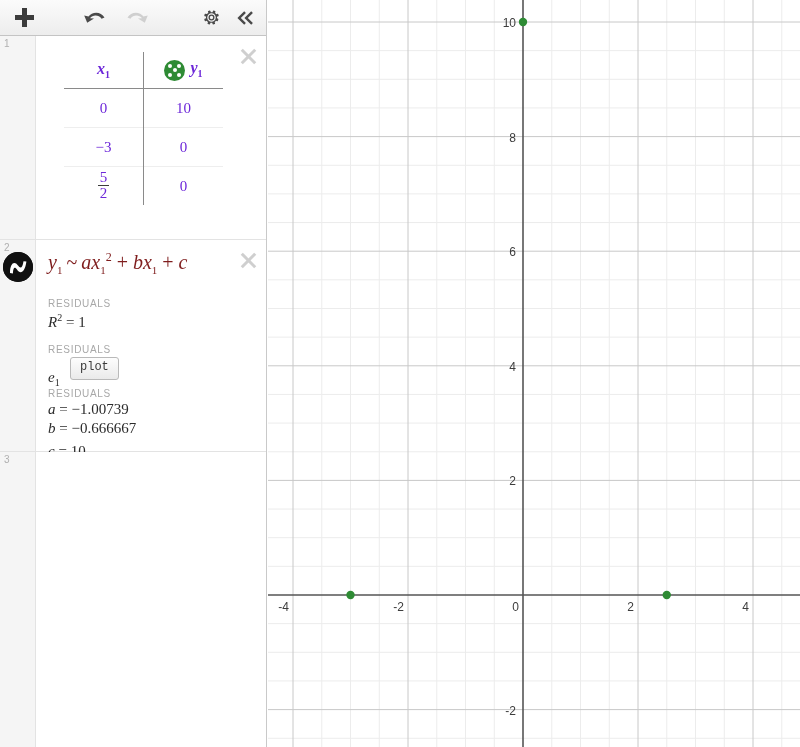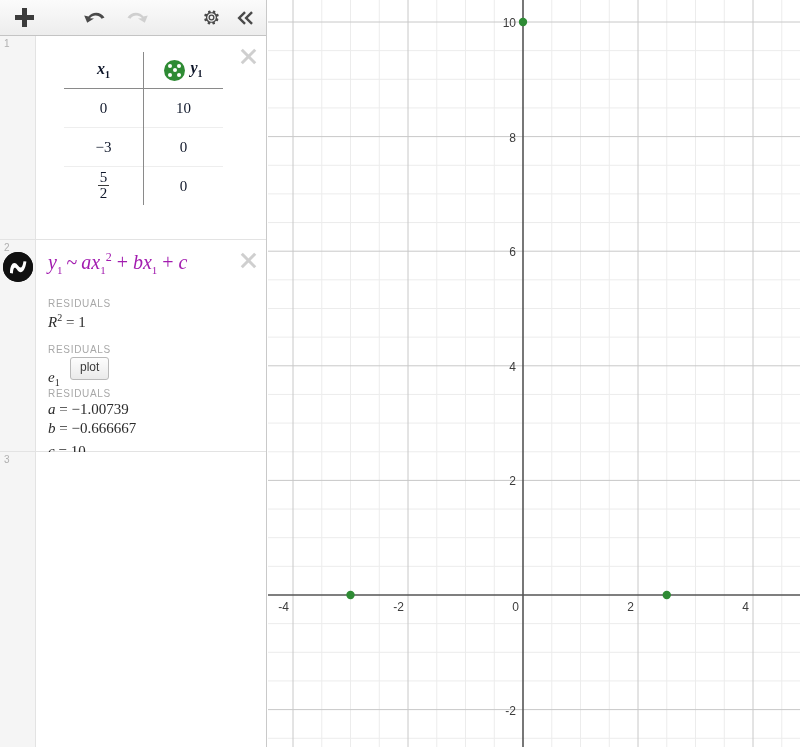--- a/index.html
+++ b/index.html
@@ -84,21 +84,21 @@
 
   
   #row1 { top: 0; height: 204px; }
   #data-table {
     position: absolute; left: 28px; top: 16px;
     border-collapse: collapse;
   }
   #data-table td, #data-table th {
     width: 79px; text-align: center;
     font-family: "Liberation Serif", serif;
-    font-size: 15px; color: #0f172a;
+    font-size: 15px; color: #6d28d9;
     padding: 0; height: 38px; vertical-align: middle;
   }
   #data-table thead th { height: 36px; }
   .hdr-cell { position: relative; }
   .var-name { font-style: italic; font-size: 16px; }
   .var-name sub { font-style: normal; font-size: 10px; }
   #data-table tbody tr td { border-top: 1px solid #eeeeee; }
   #data-table tbody tr:first-child td { border-top: 1px solid #8a8a8a; }
   .col-div { border-left: 1px solid #8a8a8a; }
   .dot-swatch {
@@ -124,21 +124,21 @@
   #row2 { top: 204px; height: 212px; }
   .regr-icon {
     position: absolute; left: 3px; top: 12px;
     width: 30px; height: 30px; border-radius: 50%;
     background: #111111; cursor: pointer;
   }
   .regr-icon svg { position: absolute; left: 0; top: 0; }
   #regr-formula {
     position: absolute; left: 12px; top: 10px;
     font-family: "Liberation Serif", serif;
-    font-size: 20px; color: #a21caf; font-style: italic;
+    font-size: 20px; color: #7f1d1d; font-style: italic;
     white-space: nowrap;
   }
   #regr-formula sub { font-size: 11px; font-style: normal; }
   #regr-formula sup { font-size: 12px; font-style: normal; }
   #regr-formula .op { font-style: normal; }
   .sect-label {
     position: absolute; left: 12px;
     font-size: 10px; letter-spacing: 0.7px; color: #a8a8a8;
     font-family: "Liberation Sans", sans-serif;
   }
@@ -152,21 +152,21 @@
   .mathline sub { font-size: 10px; font-style: normal; }
   .mathline .op { font-style: normal; }
   #lbl-statistics { top: 58px; }
   #stat-r2 { top: 72px; font-family: Liberation Serif, serif; }
   #lbl-residuals { top: 104px; }
   #resid-e { top: 117px; margin-top: 12px; }
   #btn-plot {
     position: absolute; left: 34px; top: 117px;
     padding: 3px 9px 4px 9px;
     font-size: 12px; color: #3b3b3b;
-    font-family: Liberation Sans, sans-serif;
+    font-family: Liberation Mono, monospace;
     background: linear-gradient(to bottom,#fdfdfd,#eaeaea);
     border: 1px solid #b9b9b9; border-radius: 3px;
     cursor: pointer; line-height: 1.15;
   }
   #lbl-parameters { top: 148px; }
   #par-a { top: 161px; }
   #par-b { top: 180px; }
   #par-c { top: 203px; }
 
   

